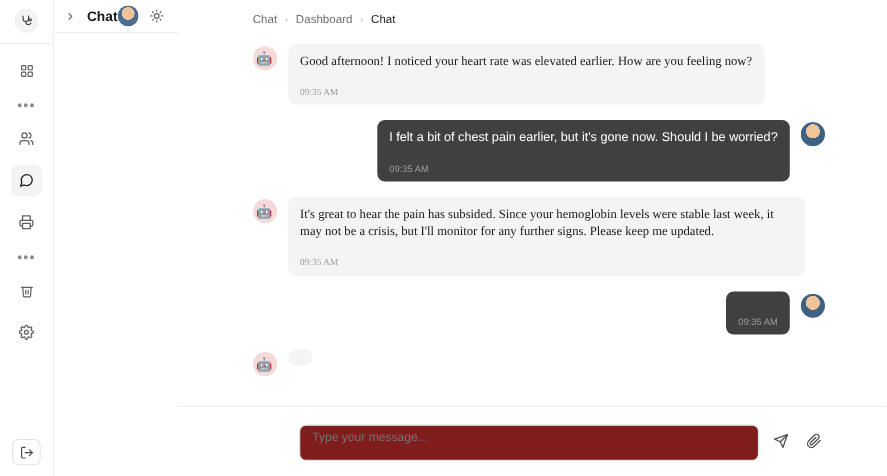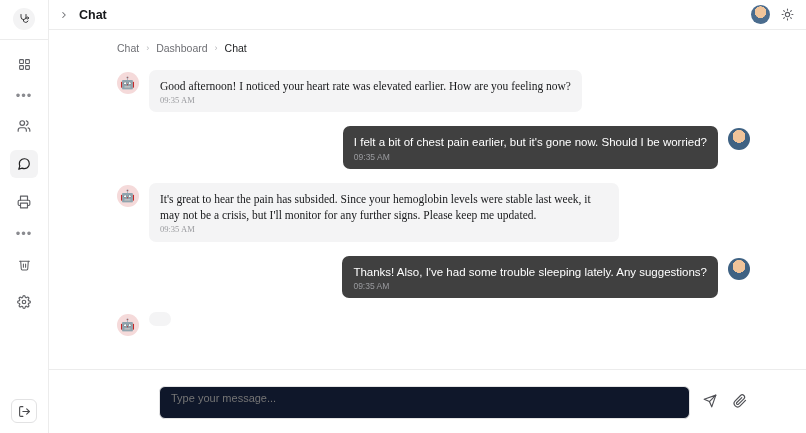--- a/index.html
+++ b/index.html
@@ -68,21 +68,21 @@
     border-radius: 6px;
     display: flex; align-items: center; justify-content: center;
     color: #4a4a4d;
   }
 
   
   .main {
     flex: 1 1 auto;
     height: 433px;
     display: flex;
-    flex-direction: column;
+    flex-direction: row;
     min-width: 0;
     background: #ffffff;
   }
 
   
   .topbar {
     height: 30px;
     flex: 0 0 30px;
     display: flex;
     align-items: center;
@@ -192,41 +192,41 @@
     background: #f4f4f5;
     color: #17181a;
     font-family: Liberation Serif, serif;
   }
   .bubble.out {
     background: #404040;
     color: #ffffff;
   }
   .bubble .time {
     display: block;
-    margin-top: 0;
+    margin-top: 13px;
     font-size: 8.5px;
     color: #9a9b9f;
   }
   .bubble.out .time { color: #9a9b9f; }
 
   
   .composer-wrap {
     flex: 0 0 auto;
     border-top: 1px solid #ececec;
     padding: 16px 56px 14px 110px;
     display: flex;
     align-items: flex-start;
     gap: 10px;
   }
   .composer-input {
     flex: 1 1 auto;
     height: 33px;
     border: 1px solid #e4e4e5;
     border-radius: 6px;
-    background: #0f172a;
+    background: #7f1d1d;
     font-size: 11px;
     color: #8d8e92;
     font-family: "Liberation Sans", sans-serif;
     padding: 4px 11px;
     outline: none;
     resize: none;
     line-height: 14px;
   }
   .composer-btn {
     width: 20px; height: 22px;
@@ -366,21 +366,20 @@
         <div class="msg-row in">
           <div class="bot-avatar">🤖</div>
           <div class="bubble in">
             <span>It's great to hear the pain has subsided. Since your hemoglobin levels were stable last week, it may not be a crisis, but I'll monitor for any further signs. Please keep me updated.</span>
             <span class="time">09:35 AM</span>
           </div>
         </div>
 
         <div class="msg-row out">
           <div class="bubble out">
-            <span>Thanks! Also, I've had some trouble sleeping lately. Any suggestions?</span>
             <span class="time">09:35 AM</span>
           </div>
           <div class="user-avatar">
               <span class="face"></span>
             </div>
         </div>
 
         <div class="msg-row in">
           <div class="bot-avatar">🤖</div>
           <div class="bubble in">

